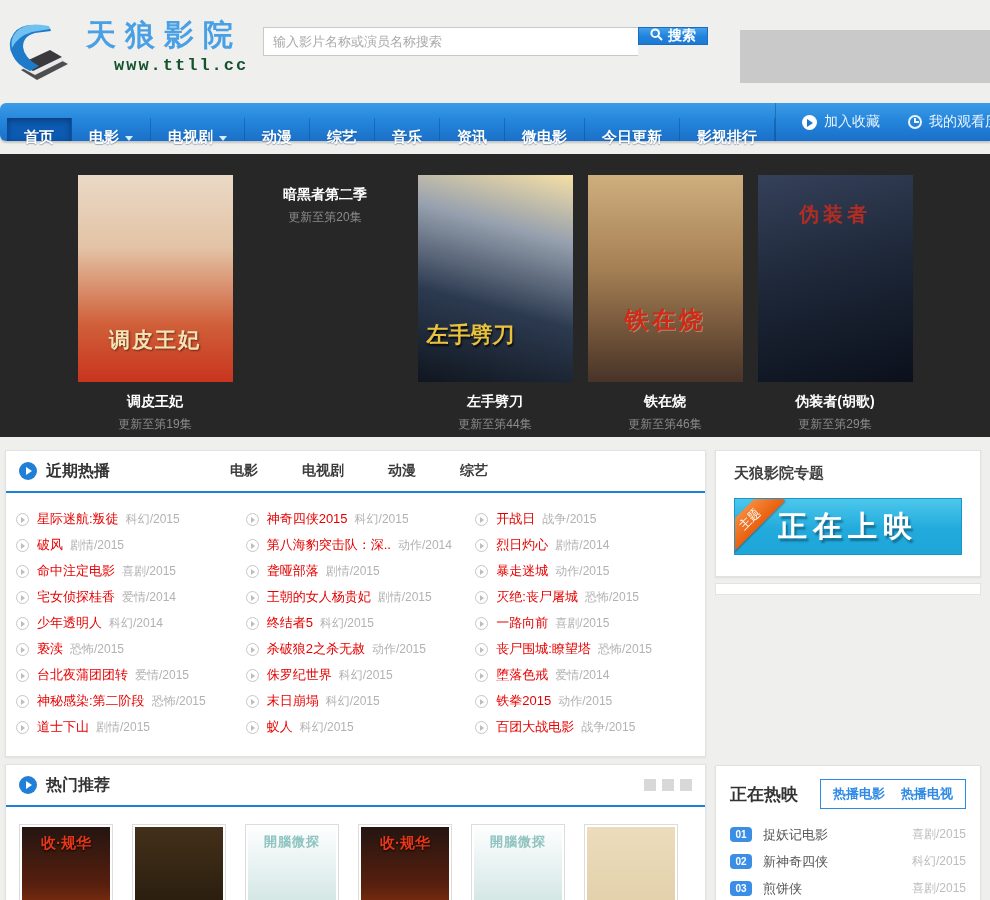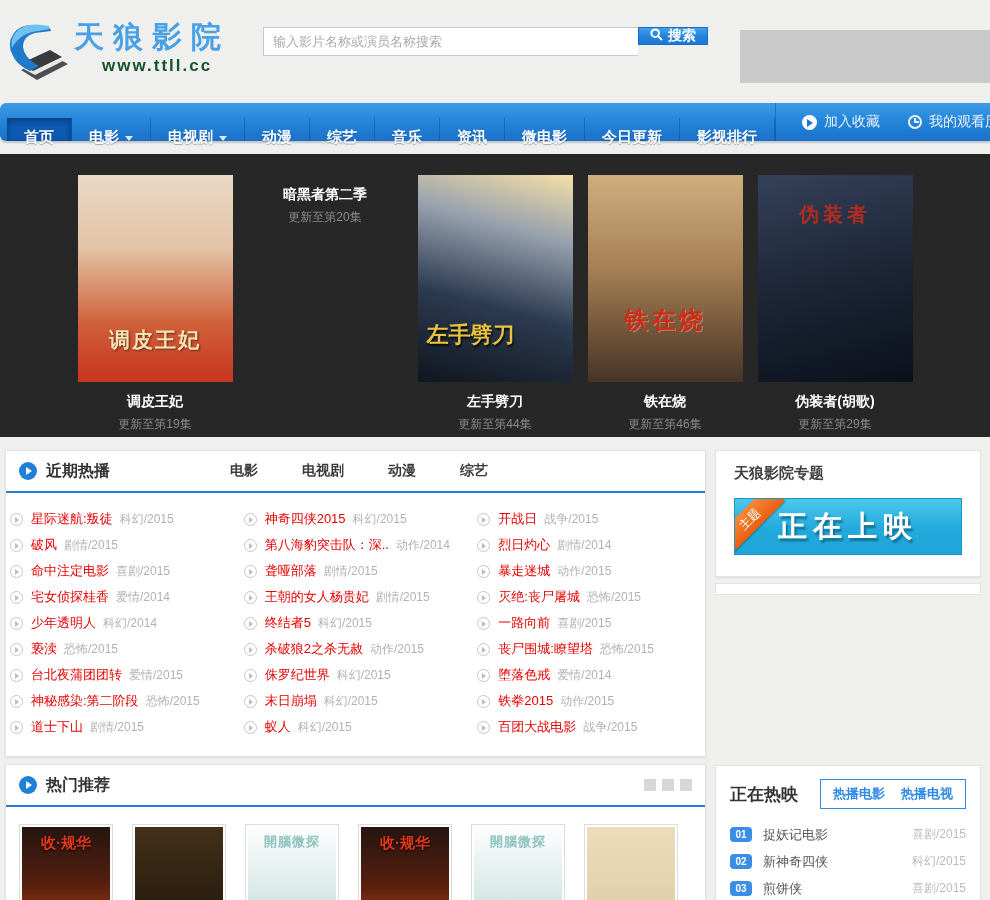--- a/index.html
+++ b/index.html
@@ -3,21 +3,21 @@
 <meta charset="utf-8">
 <style>
   html,body{margin:0;padding:0;width:990px;height:900px;overflow:hidden;
     background:#efefee;font-family:"Liberation Sans","DejaVu Sans",sans-serif;}
   *{box-sizing:border-box;}
 
   
   .header{position:relative;height:103px;}
   .logo{position:absolute;left:6px;top:20px;display:flex;align-items:flex-start;cursor:pointer;}
   .logo svg{display:block;}
-  .logo-txt{margin-left:4px;}
+  .logo-txt{margin-left:16px;font-family:Liberation Mono, monospace;}
   .logo-title{font-size:30px;font-weight:bold;color:#4aa0e4;letter-spacing:9px;line-height:34px;}
   .logo-url{font-size:17px;font-weight:bold;color:#14532d;letter-spacing:2px;margin-top:2px;margin-left:28px;}
   .search{position:absolute;left:263px;top:27px;display:flex;}
   .search input{width:375px;height:29px;border:1px solid #c9c9c9;border-right:none;padding:0 9px;
     font-size:13px;color:#444;outline:none;background:#fff;}
   .search input::placeholder{color:#a9a9a9;}
   .search-btn{width:70px;height:18px;border:1px solid #1a6cc0;background:linear-gradient(180deg,#43a0ea 0%,#2082dc 55%,#1d7ad4 100%);
     color:#fff;font-size:14px;font-weight:bold;display:flex;align-items:center;justify-content:center;gap:5px;cursor:pointer;}
   .ad-box{position:absolute;left:740px;top:30px;width:250px;height:53px;background:#c9c9c9;}
 
@@ -73,21 +73,21 @@
 
   .sec-head{display:flex;align-items:center;height:42px;padding:0 13px;border-bottom:2px solid #2080d8;}
   .play-badge{width:18px;height:18px;border-radius:50%;background:#2080d8;position:relative;flex:none;margin-right:9px;}
   .play-badge i{position:absolute;left:7px;top:5px;width:0;height:0;border-left:6px solid #fff;
     border-top:4px solid transparent;border-bottom:4px solid transparent;}
   .sec-title{font-size:16px;font-weight:bold;color:#333;white-space:nowrap;}
 
   .hot-box{height:307px;}
   .hot-tabs{display:flex;margin-left:120px;gap:44px;}
   .hot-tab{font-size:14px;font-weight:bold;color:#3c3c3c;cursor:pointer;white-space:nowrap;}
-  .hot-list{padding:13px 4px;display:grid;grid-template-columns:repeat(3,1fr);
+  .hot-list{padding:13px 10px;display:grid;grid-template-columns:repeat(3,1fr);
     grid-template-rows:repeat(9,26px);grid-auto-flow:column;column-gap:10px;}
   .hot-item{display:flex;align-items:center;overflow:hidden;white-space:nowrap;cursor:pointer;}
   .item-play{width:13px;height:13px;border-radius:50%;border:1px solid #c6c6c6;position:relative;flex:none;margin-right:8px;}
   .item-play i{position:absolute;left:4px;top:3px;width:0;height:0;border-left:4px solid #bdbdbd;
     border-top:3px solid transparent;border-bottom:3px solid transparent;}
   .hot-title{color:#e60000;font-size:13px;margin-right:7px;}
   .hot-meta{color:#b2b2b2;font-size:12px;}
 
   .rec-box{margin-top:7px;height:230px;overflow:hidden;}
   .dots{margin-left:auto;display:flex;gap:6px;}

